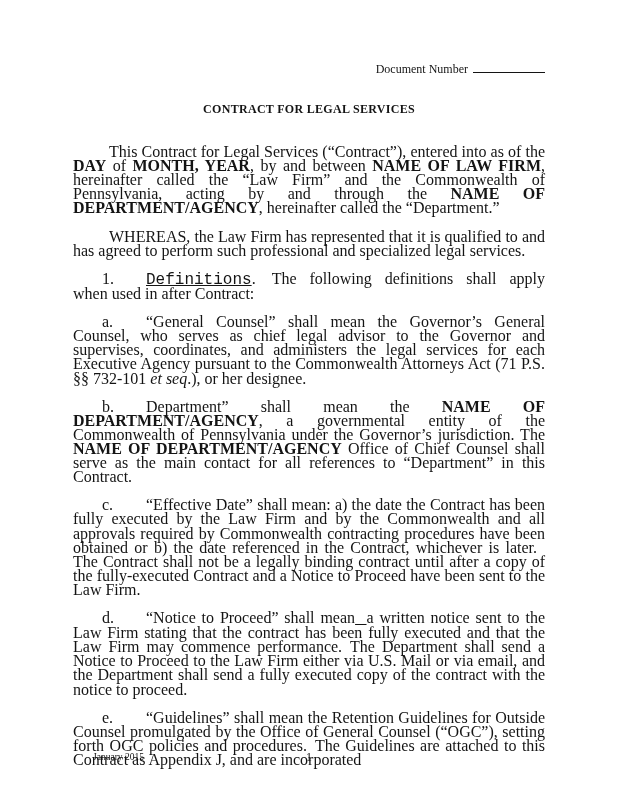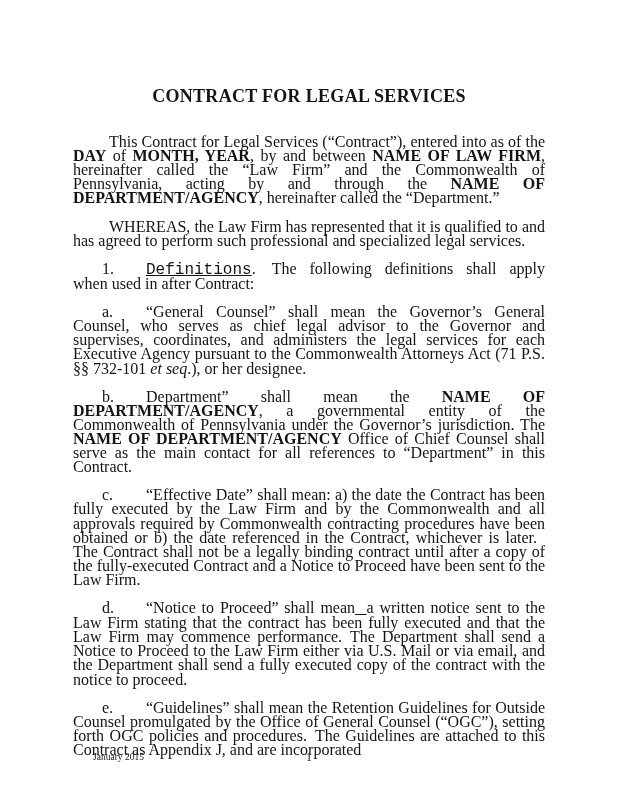--- a/index.html
+++ b/index.html
@@ -32,21 +32,21 @@
   .blank-line {
     display: inline-block;
     width: 72px;
     height: 12px;
     border-bottom: 1.4px solid #141414;
     margin-left: 5px;
     vertical-align: baseline;
   }
   .doc-title {
     text-align: center;
-    font-size: 18px;
+    font-size: 12px;
     font-weight: bold;
     letter-spacing: 0.3px;
     margin: 26px 0 28px 0;
     font-family: "Liberation Serif", serif;
   }
   .para {
     font-size: 16px;
     line-height: 14.1px;
     text-align: justify;
     margin: 14.1px 0 0 0;
@@ -78,20 +78,23 @@
     text-align: center;
     font-size: 12px;
   }
 </style>
 </head>
 <body>
 
 <div class="page">
   <div class="content-area">
 
+    <div class="doc-number-row">
+      <span>Document Number</span><span class="blank-line"></span>
+    </div>
 
     <h1 class="doc-title">CONTRACT FOR LEGAL SERVICES</h1>
 
     <div>
         <p class="para"><span>This Contract for Legal Services (“Contract”), entered into as of the </span><span class="b">DAY</span><span> of </span><span class="b">MONTH, YEAR</span><span>, by and between </span><span class="b">NAME OF LAW FIRM</span><span>, hereinafter called the “Law Firm” and the Commonwealth of Pennsylvania, acting by and through the </span><span class="b">NAME OF DEPARTMENT/AGENCY</span><span>, hereinafter called the “Department.”</span></p>
         <p class="para"><span>WHEREAS, the Law Firm has represented that it is qualified to and has agreed to perform such professional and specialized legal services.</span></p>
         <p class="para item"><span class="marker">1.</span><span class="u">Definitions</span><span>. The following definitions shall apply when used in after Contract:</span></p>
         <p class="para item"><span class="marker">a.</span><span>“General Counsel” shall mean the Governor’s General Counsel, who serves as chief legal advisor to the Governor and supervises, coordinates, and administers the legal services for each Executive Agency pursuant to the Commonwealth Attorneys Act (71 P.S. §§ 732-101 </span><span class="i">et seq</span><span>.), or her designee.</span></p>
         <p class="para item"><span class="marker">b.</span><span>Department” shall mean the </span><span class="b">NAME OF DEPARTMENT/AGENCY</span><span>, a governmental entity of the Commonwealth of Pennsylvania under the Governor’s jurisdiction. The </span><span class="b">NAME OF DEPARTMENT/AGENCY</span><span> Office of Chief Counsel shall serve as the main contact for all references to “Department” in this Contract.</span></p>
         <p class="para item"><span class="marker">c.</span><span>“Effective Date” shall mean: a) the date the Contract has been fully executed by the Law Firm and by the Commonwealth and all approvals required by Commonwealth contracting procedures have been obtained or b) the date referenced in the Contract, whichever is later. The Contract shall not be a legally binding contract until after a copy of the fully-executed Contract and a Notice to Proceed have been sent to the Law Firm.</span></p>

